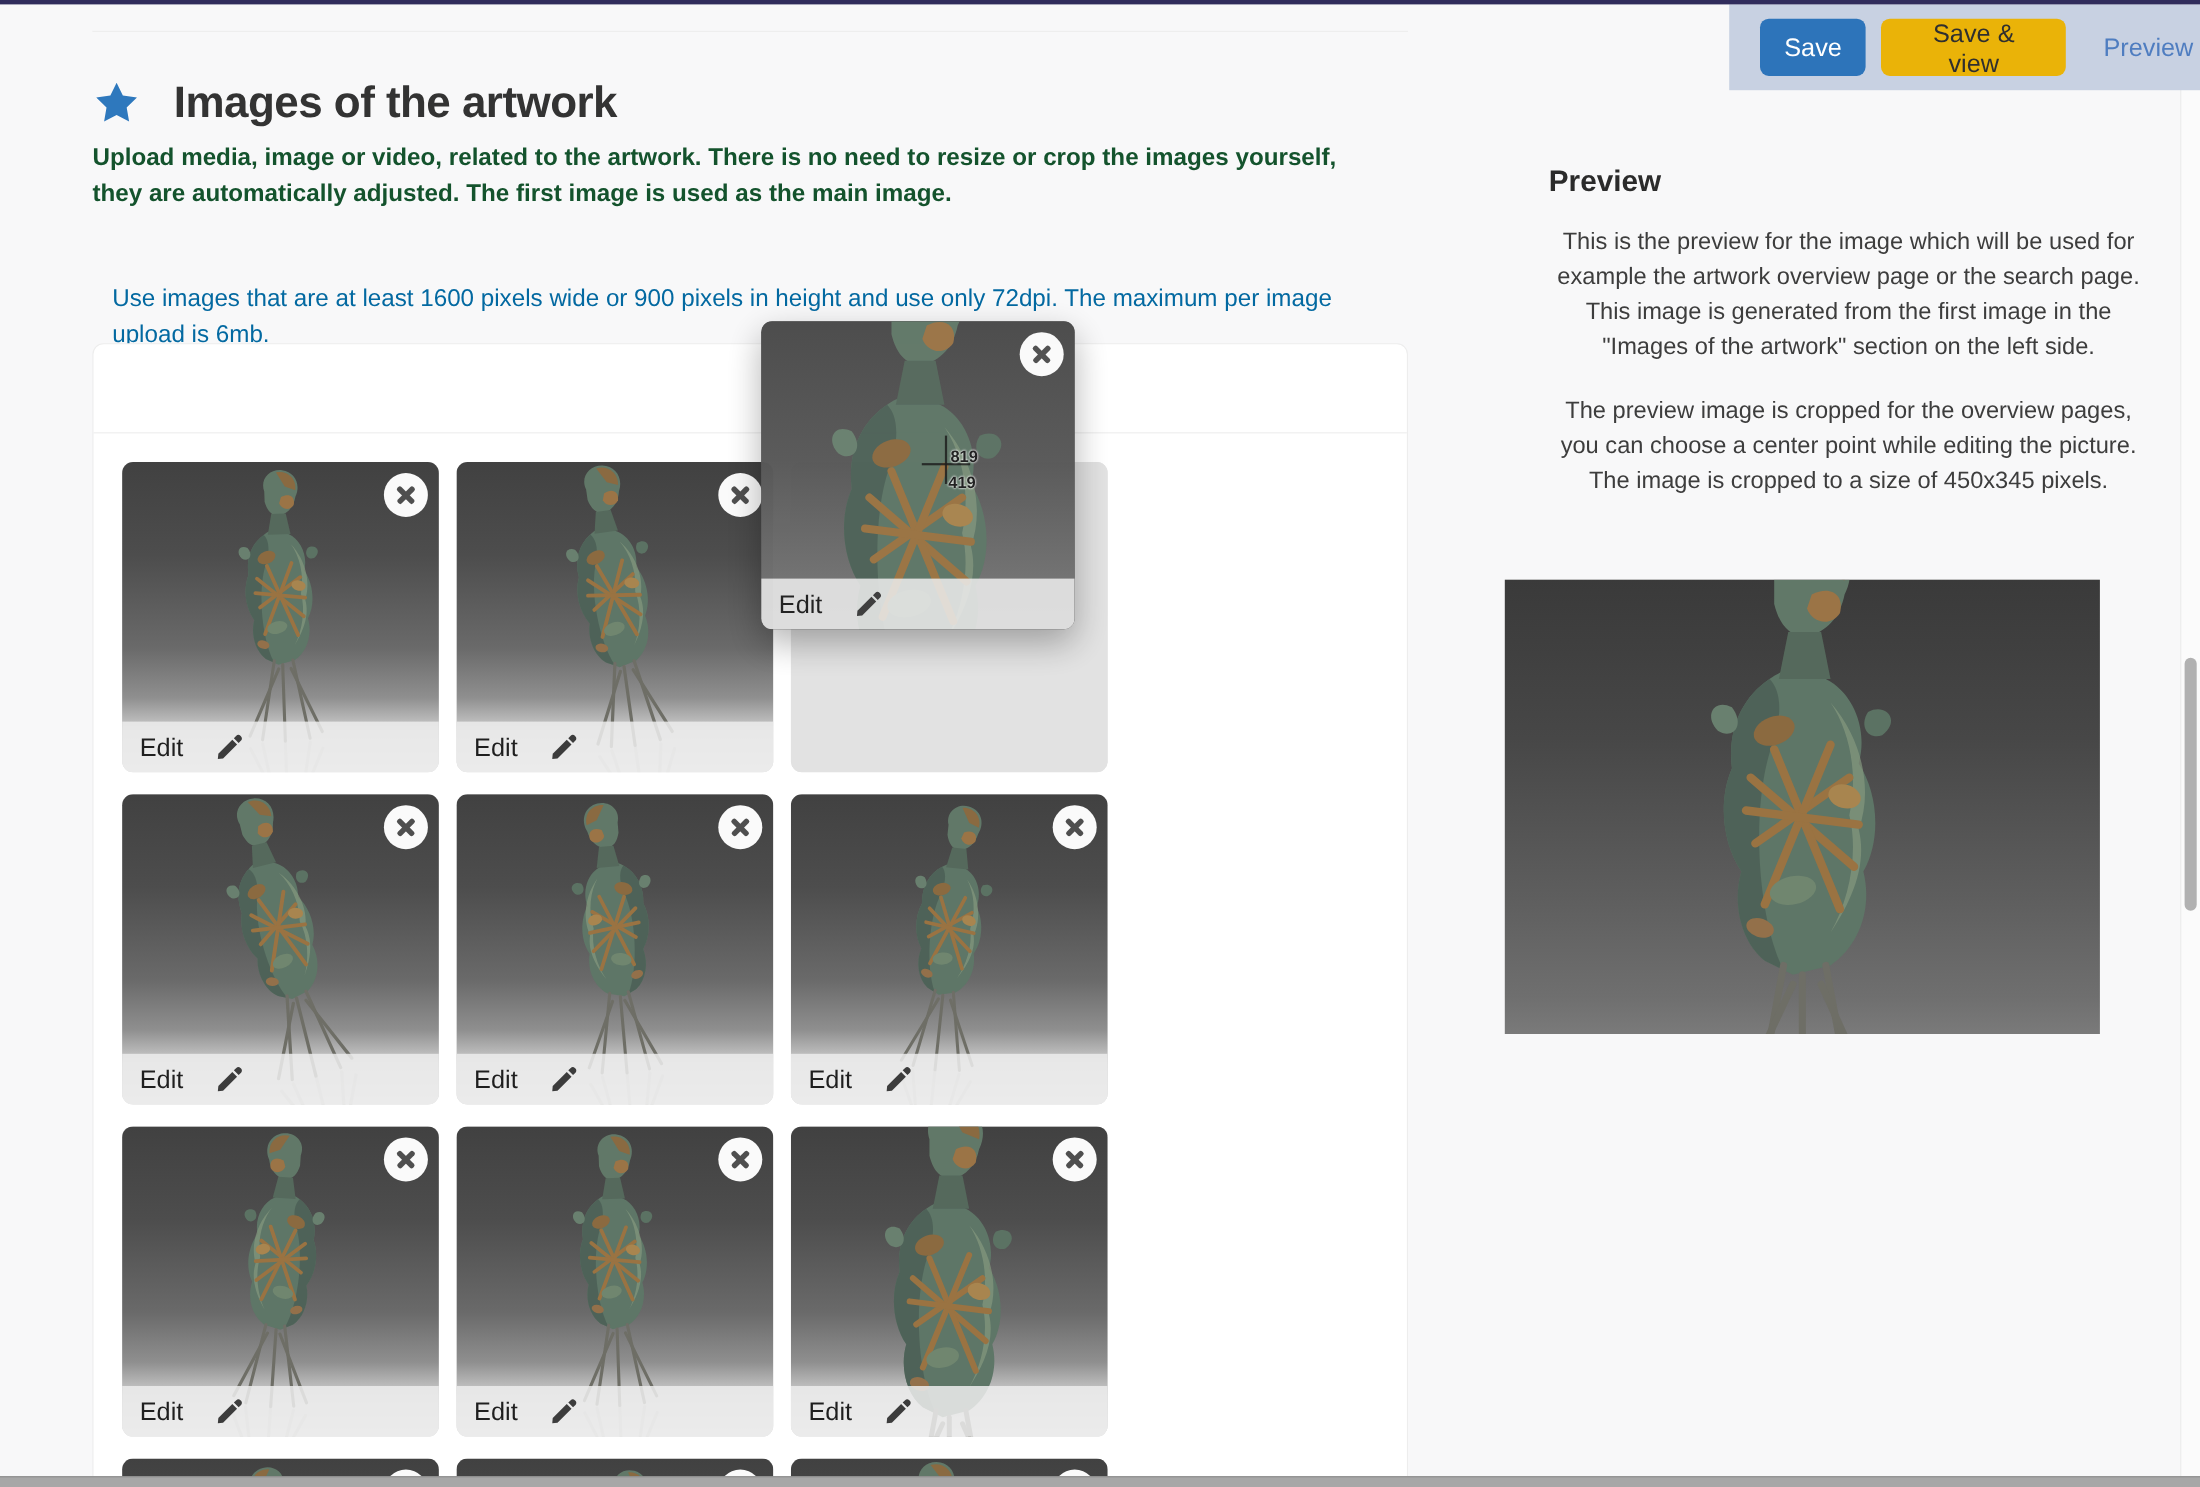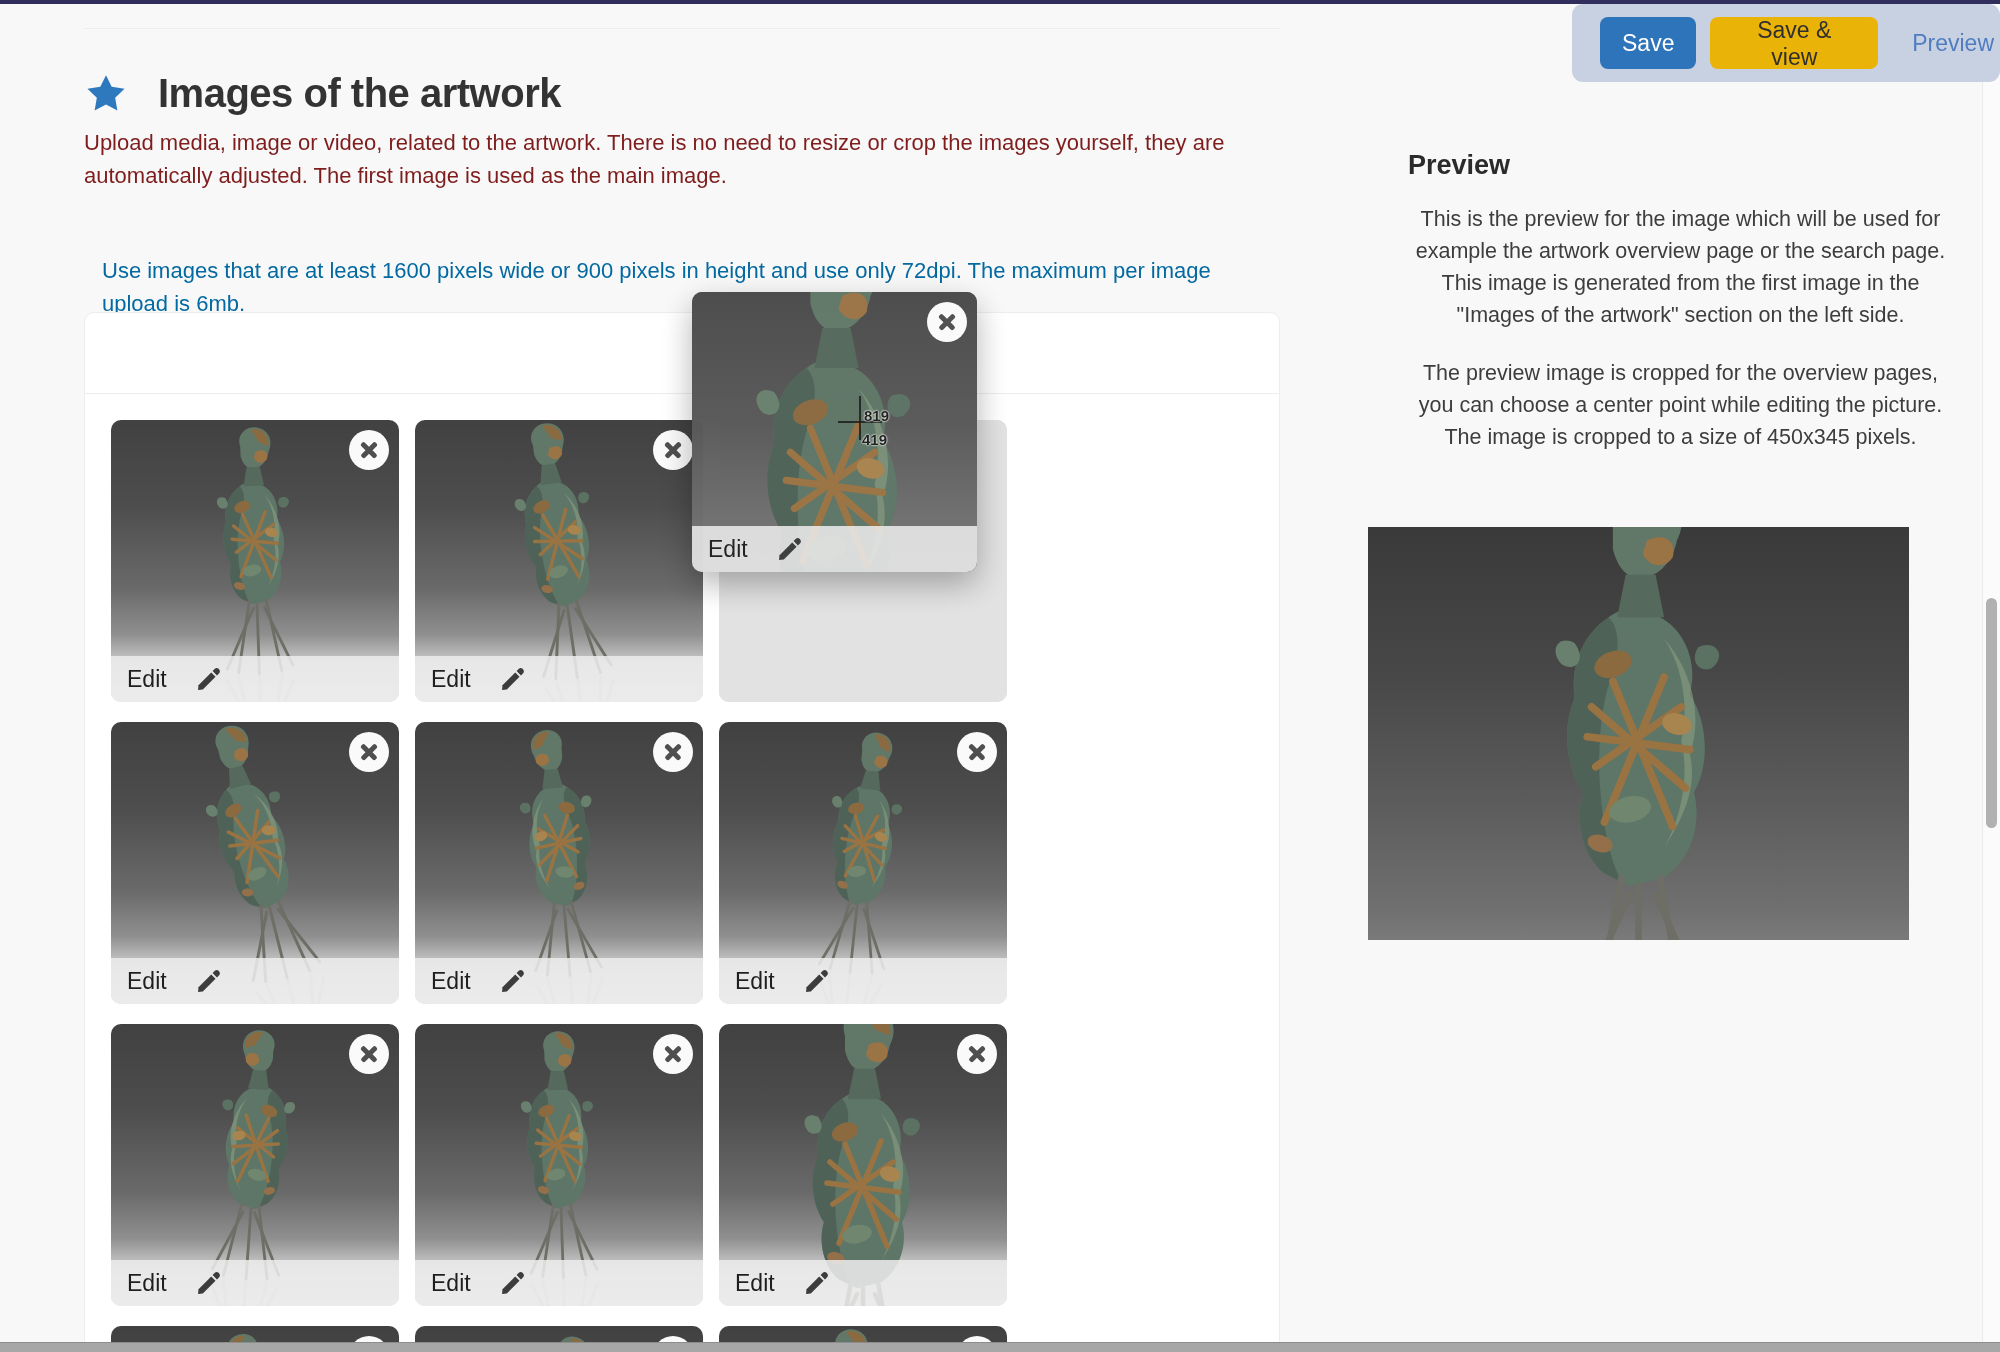--- a/index.html
+++ b/index.html
@@ -7,32 +7,32 @@
     position:relative;width:2000px;height:1352px;overflow:hidden;
     background:#f8f8f9;font-family:"Liberation Sans",sans-serif;color:#3a3a3a;
   }
   
   .top-accent{position:absolute;top:0;left:0;right:0;height:4px;background:#312d5c;z-index:60;}
   .bottom-bar{position:absolute;left:0;right:0;bottom:0;height:9px;background:#a7a7a7;border-top:1px solid #8d8d8d;z-index:55;}
   .scroll-track{position:absolute;top:4px;bottom:0;right:0;width:17px;background:#fbfbfb;border-left:1px solid #ebebeb;z-index:5;}
   .scroll-thumb{position:absolute;left:1986px;top:598px;width:11px;height:230px;border-radius:6px;background:#b1b1b1;z-index:6;}
   
   .toolbar{position:absolute;left:1572px;top:4px;width:428px;height:78px;background:#c8d1e2;
-    display:flex;align-items:center;gap:14px;padding-left:28px;box-sizing:border-box;z-index:20;border-radius:11px;}
+    display:flex;align-items:center;gap:14px;padding-left:28px;box-sizing:border-box;z-index:20;}
   .btn{font-family:inherit;font-size:23px;border:none;border-radius:8px;height:52px;padding:0 22px;cursor:pointer;}
   .btn-save{background:#2d74ba;color:#ffffff;}
   .btn-savev{background:#eab308;color:#2f2f2f;}
   .btn-cancel{background:transparent;color:#4f7dc0;font-size:23px;border:none;margin-left:14px;cursor:pointer;font-family:inherit;}
   
   .content{position:absolute;left:84px;top:0;width:1196px;z-index:2;}
   .top-divider{position:absolute;left:0;top:28px;width:1196px;height:1px;background:#ededed;}
   .title-row{position:absolute;left:0;top:55px;display:flex;align-items:center;gap:14px;}
   .star{width:44px;height:44px;flex:0 0 auto;}
   h1.page-title{margin:16px;font-size:40px;font-weight:700;color:#333;letter-spacing:-0.5px;}
-  .desc-1{position:absolute;left:0;top:126px;width:1176px;font-size:22px;line-height:33px;color:#7f1d1d;margin:0;}
+  .desc-1{position:absolute;left:0;top:126px;width:1176px;font-size:22px;line-height:33px;color:#14532d;margin:0;font-weight:bold;}
   .desc-2{position:absolute;left:0;top:236px;width:1176px;font-size:22px;line-height:33px;color:#0369a1;margin:18px;}
   
   .panel{position:absolute;left:84px;top:312px;width:1196px;height:1200px;background:#ffffff;
     border:1px solid #ededed;border-radius:10px;box-sizing:border-box;z-index:3;}
   .panel-header{height:80px;border-bottom:1px solid #ededed;}
   .grid{display:flex;flex-wrap:wrap;gap:20px 16px;padding:26px 0 0 26px;width:950px;}
   .card{position:relative;width:288px;height:282px;border-radius:10px;overflow:hidden;background:#e2e2e2;flex:0 0 auto;}
   .thumb{position:absolute;inset:0;
     background:linear-gradient(180deg,#414141 0%,#4d4d4d 30%,#6a6a6a 60%,#8f8f8f 76%,#cfcfcf 87%,#e6e6e6 100%);}
   .fig{width:100%;height:100%;display:block;}

